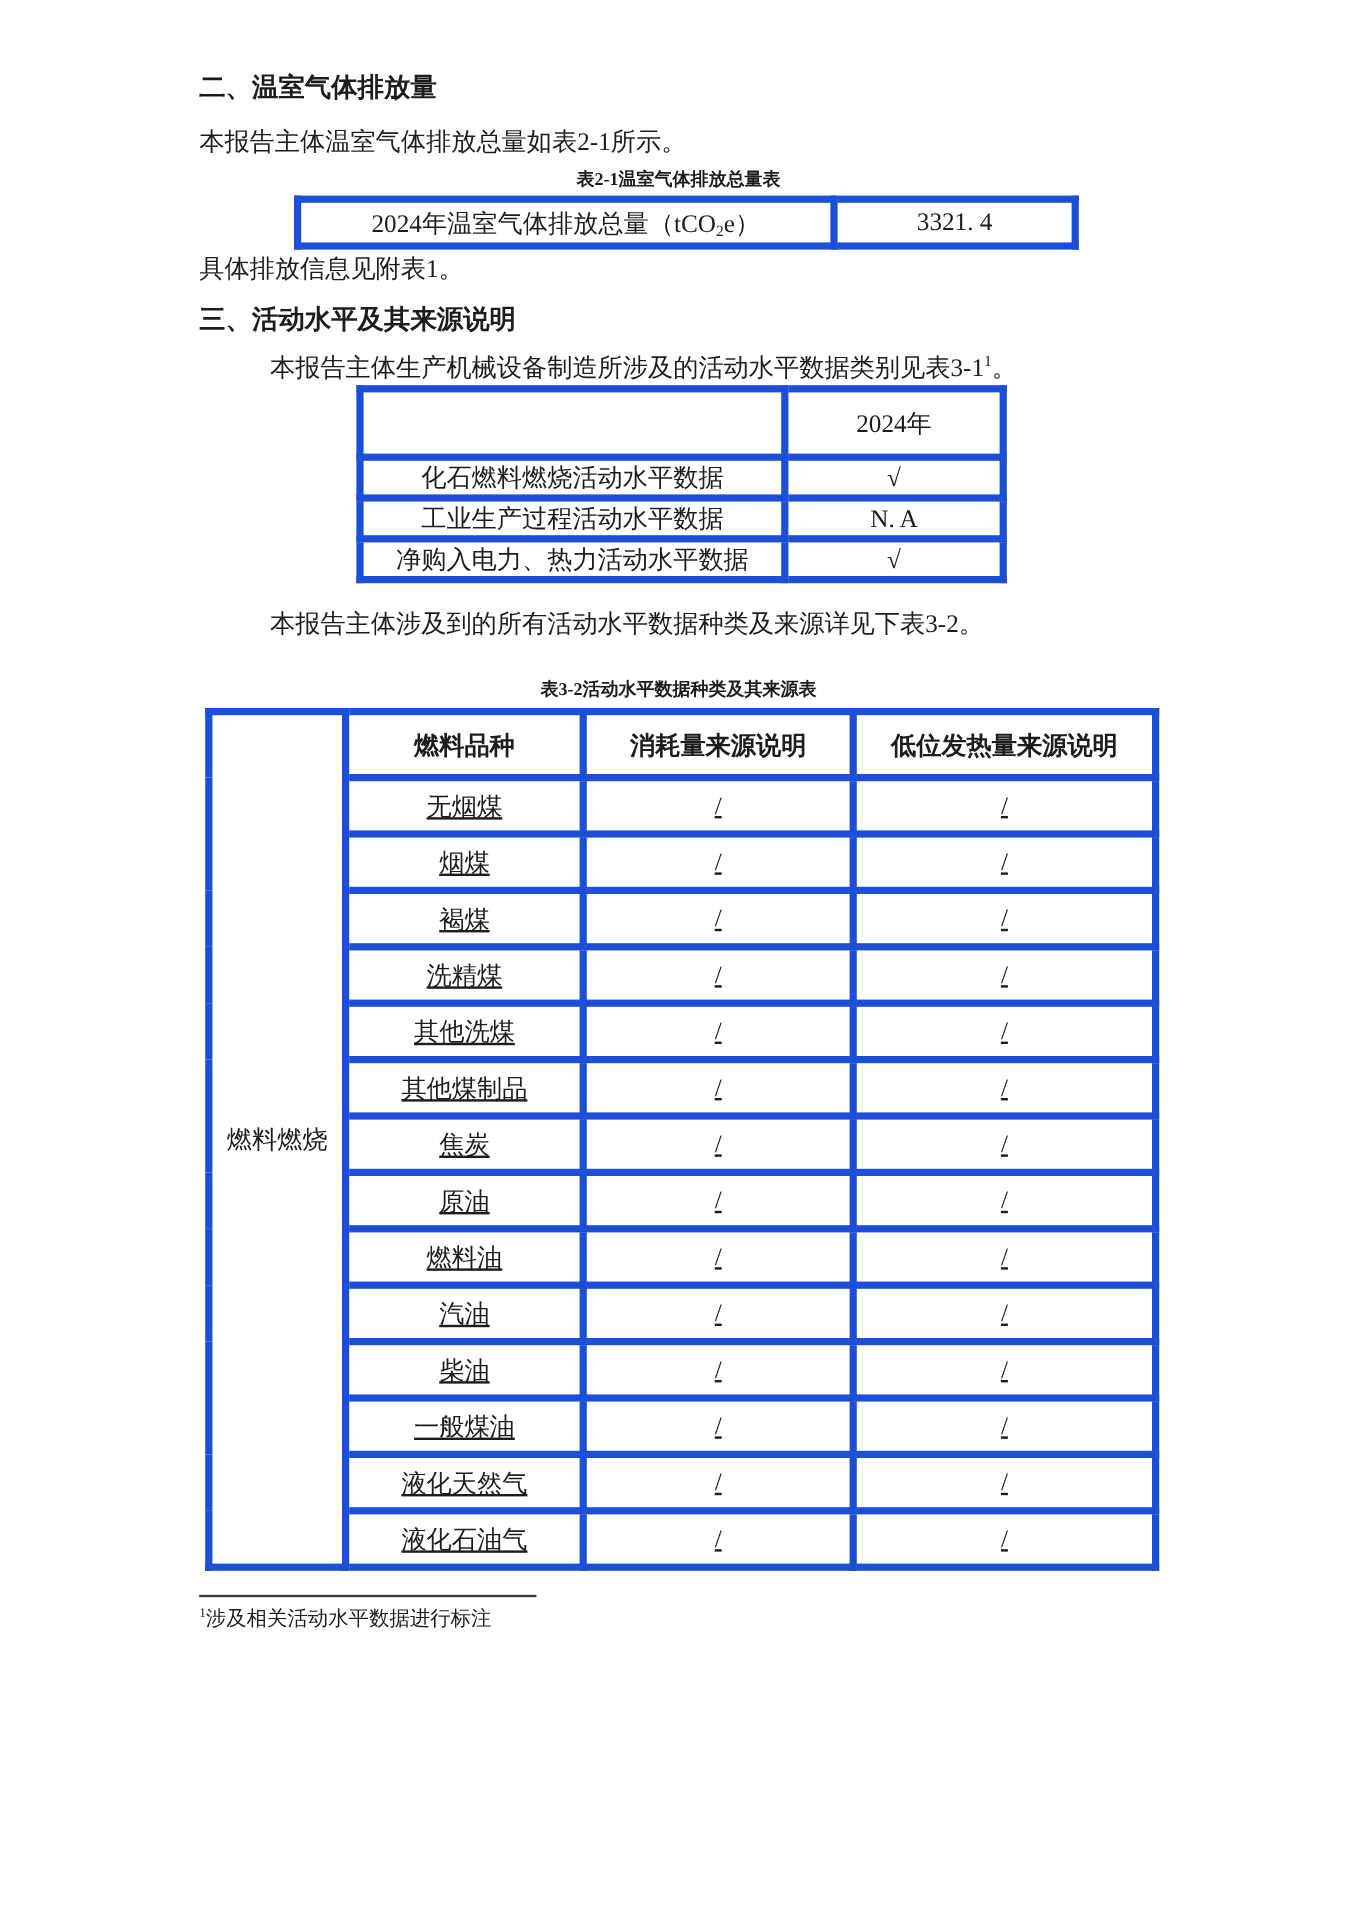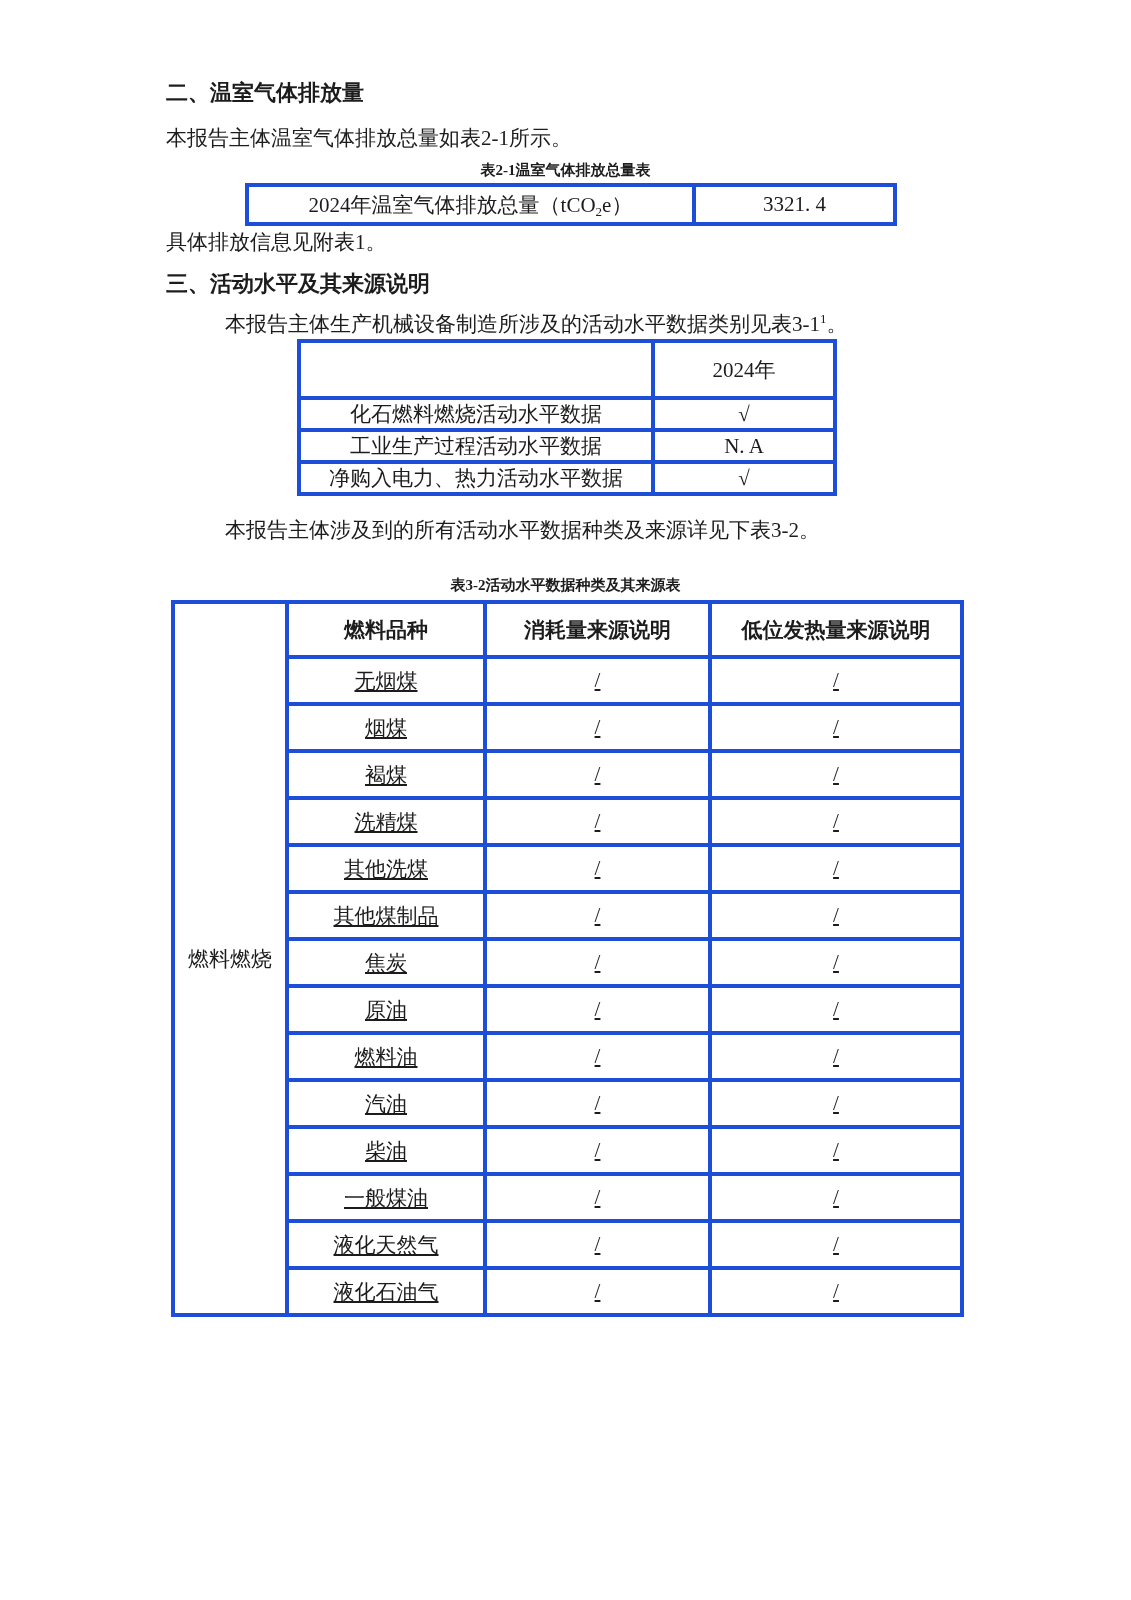--- a/index.html
+++ b/index.html
@@ -5,21 +5,21 @@
   html, body {
     margin: 0;
     padding: 0;
     background: #ffffff;
   }
   .page {
     position: relative;
     width: 1131px;
     height: 1600px;
     box-sizing: border-box;
-    padding: 78px 166px 0 166px;
+    padding: 58px 166px 0 166px;
     background: #ffffff;
     font-family: "Liberation Serif", "DejaVu Serif", serif;
     color: #1c1c1c;
     overflow: hidden;
   }
   .section-heading {
     font-size: 22px;
     font-weight: bold;
     line-height: 30px;
     margin: 0;
@@ -45,21 +45,21 @@
   sub.chem {
     font-size: 13px;
     vertical-align: -4px;
     line-height: 0;
   }
   table {
     border-collapse: collapse;
     table-layout: fixed;
   }
   td, th {
-    border: 4px solid #1d4ed8;
+    border: 6px solid #1d4ed8;
     text-align: center;
     vertical-align: middle;
     font-size: 21px;
     padding: 0;
     overflow: hidden;
   }
   th { font-weight: bold; }
 
   
   .mt-intro1   { margin-top: 15px; }
@@ -234,14 +234,18 @@
       <td>/</td>
     </tr>
     <tr class="row">
       <td>液化石油气</td>
       <td>/</td>
       <td>/</td>
     </tr>
   </tbody>
     </table>
 
+  <div class="footnote-block">
+    <hr class="footnote-rule">
+    <p class="footnote-text"><sup class="ref">1</sup><span>涉及相关活动水平数据进行标注</span></p>
+  </div>
 
 </div>
 
 </body></html>

